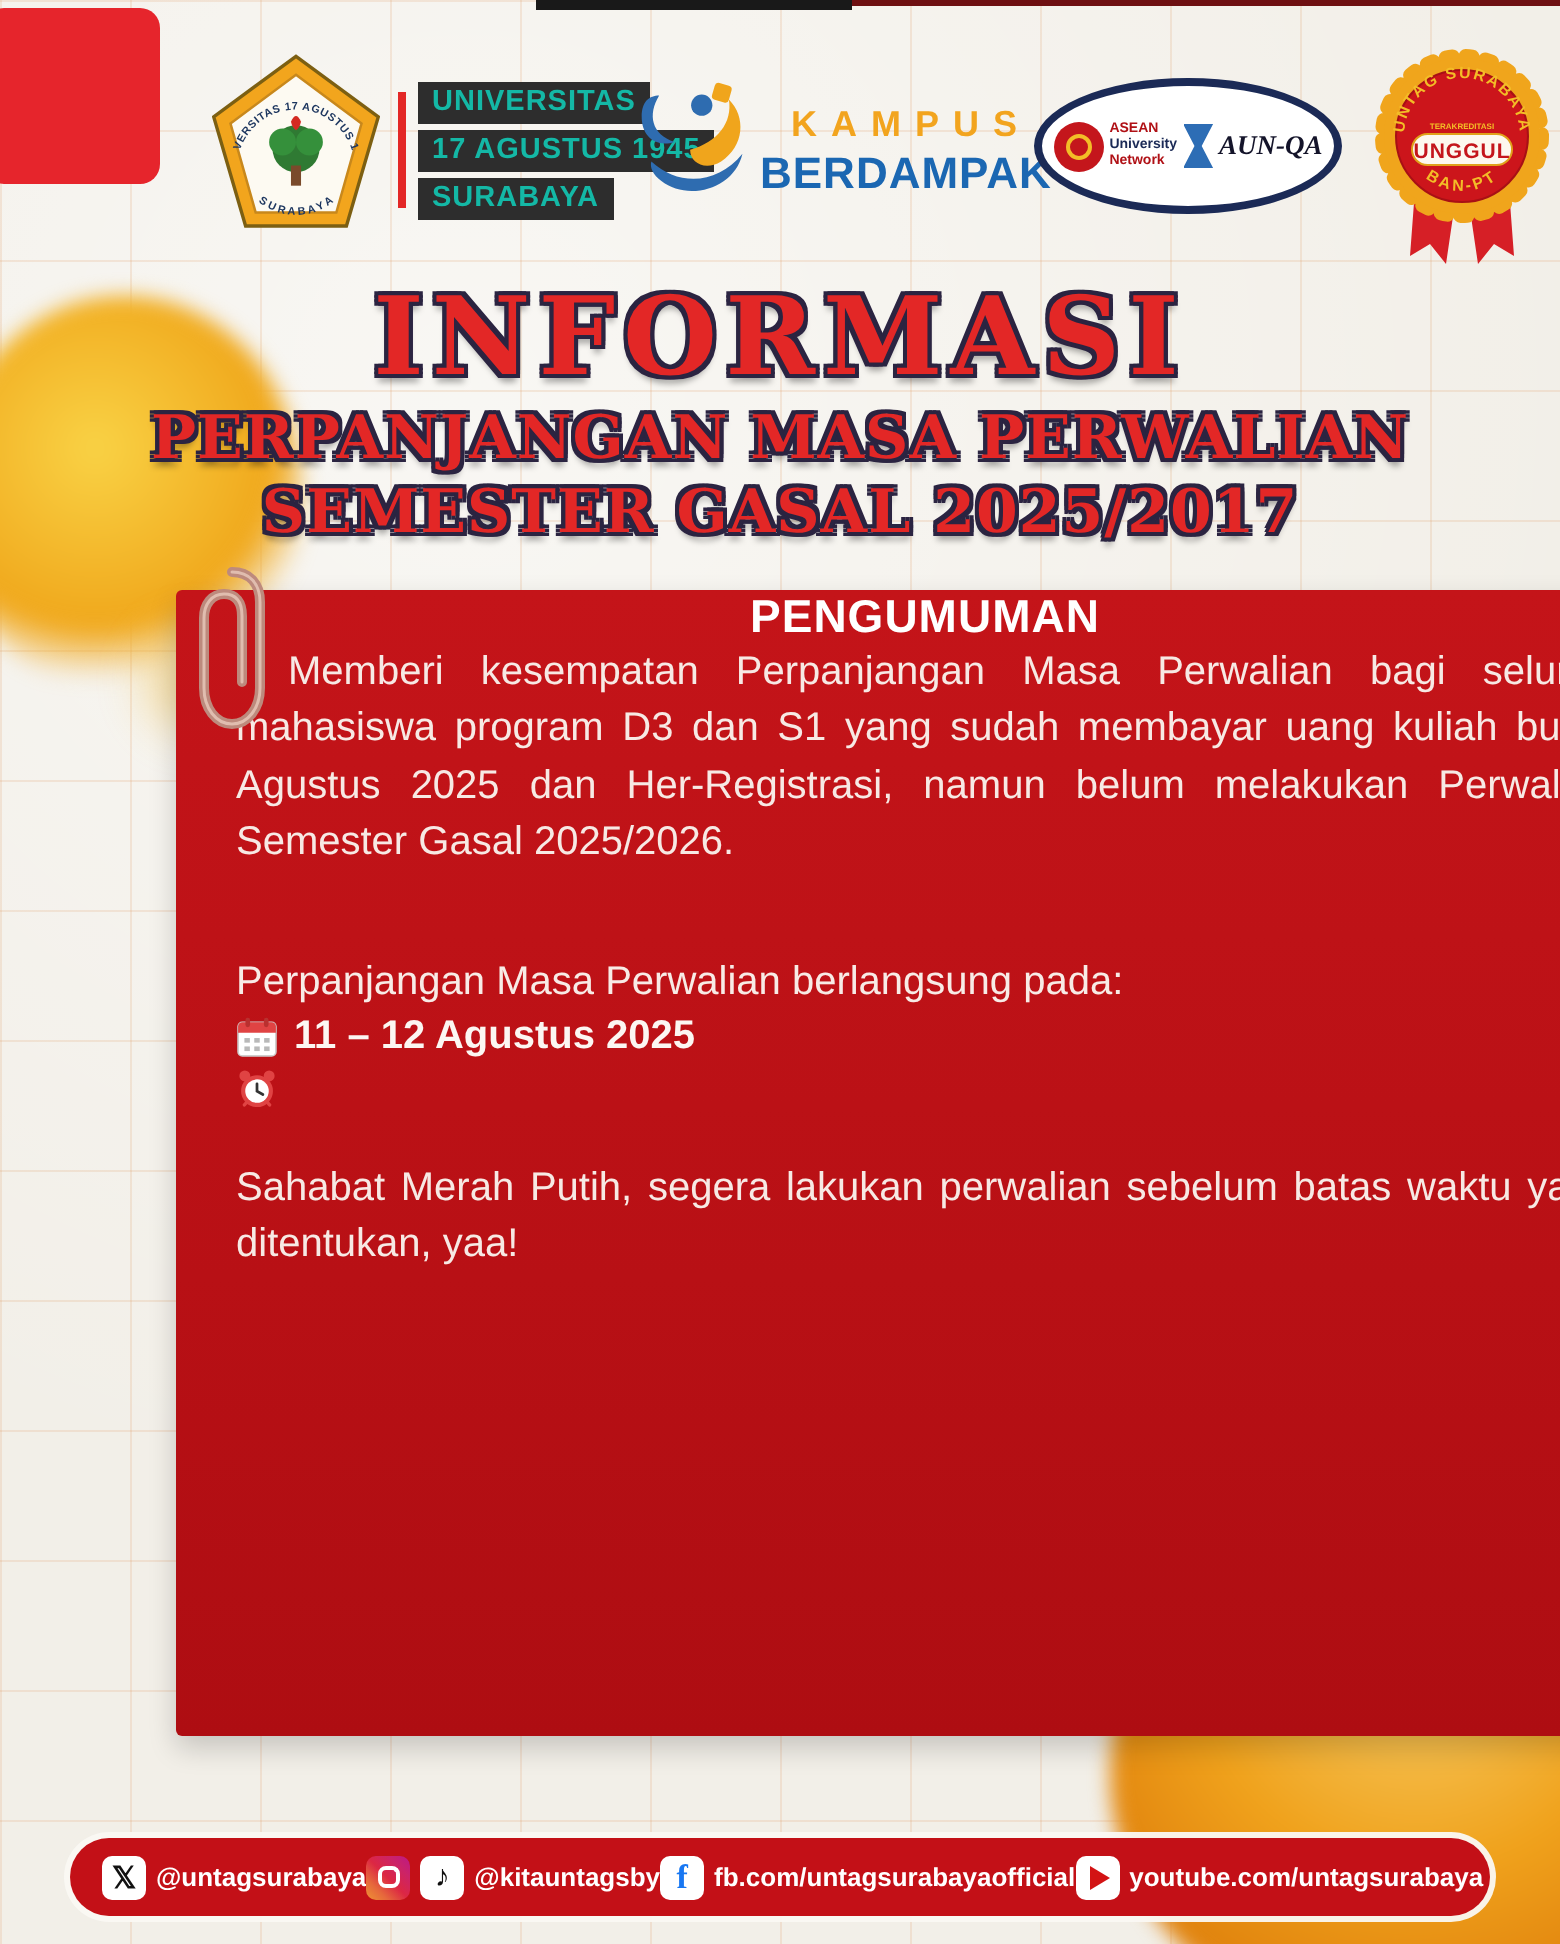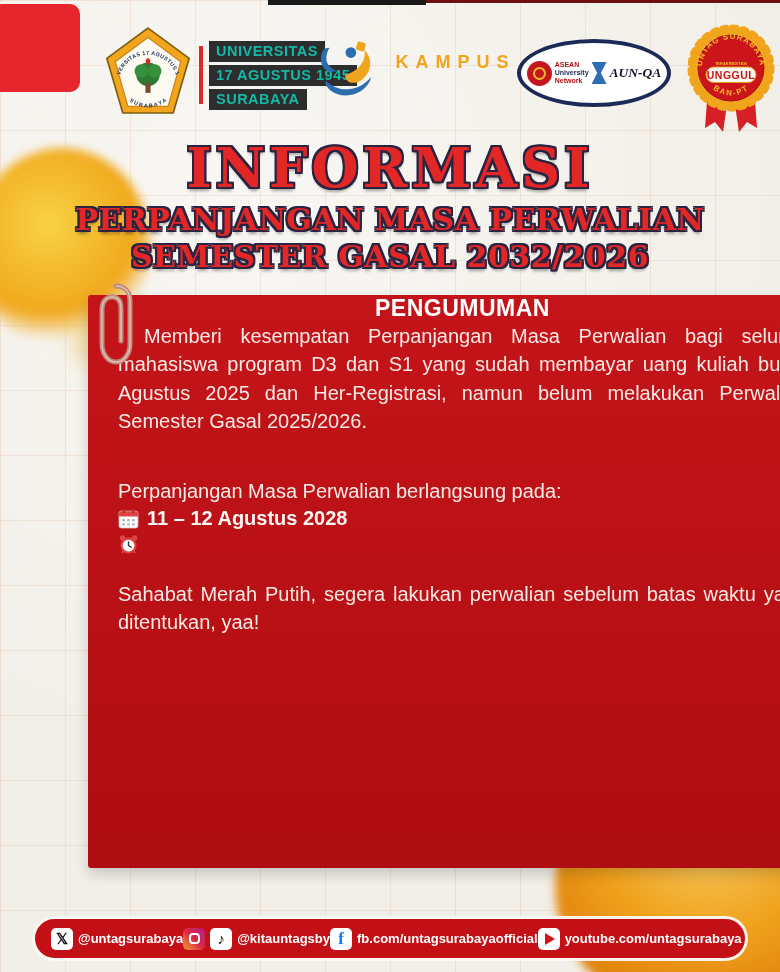--- a/index.html
+++ b/index.html
@@ -132,20 +132,21 @@
     <svg width="62" height="62" viewBox="0 0 64 64">
       <path d="M14,8 C8,18 10,28 22,32 C12,35 5,29 5,19 C5,11 9,8 14,8Z" fill="#2e6cb0"></path>
       <path d="M30,36 C44,32 52,22 50,10 C59,19 58,34 46,42 C38,47 30,43 30,36Z" fill="#f0a51c"></path>
       <path d="M10,42 C24,55 44,54 57,38 C53,56 29,63 15,52 C11,49 9,45 10,42Z" fill="#2e6cb0"></path>
       <circle cx="36" cy="13" r="5.5" fill="#2e6cb0"></circle>
       <rect x="42" y="2" width="9" height="9" rx="2" fill="#f0a51c" transform="rotate(16 46 6)"></rect>
     </svg>
   </div>
   <div class="kb-text">
     <div class="kb-word1">KAMPUS</div>
+    <div class="kb-word2">BERDAMPAK</div>
   </div>
 
   <div class="aun-oval">
     <div class="aun-emblem">
         <div class="aun-emblem-inner"></div>
       </div>
     <div class="aun-org">
       <div class="l1">ASEAN</div>
       <div class="l2">University</div>
       <div class="l3">Network</div>
@@ -173,21 +174,21 @@
       <text x="45" y="59" font-size="10.5" font-weight="bold" fill="#c4161c" text-anchor="middle" letter-spacing="0.5">UNGGUL</text>
       <text font-size="8" font-weight="bold" fill="#f3bd27" letter-spacing="1.5">
         <textPath href="#bBot" startOffset="50%" text-anchor="middle">BAN-PT</textPath>
       </text>
     </svg>
   </div>
 
   <div class="title-block">
     <div class="title-1 outline-red">INFORMASI</div>
     <div class="title-2 outline-red">PERPANJANGAN MASA PERWALIAN</div>
-    <div class="title-3 outline-red">SEMESTER GASAL 2032/2026</div>
+    <div class="title-3 outline-red">SEMESTER GASAL 2025/2017</div>
   </div>
 
   <div class="paperclip">
     <svg width="48" height="92" viewBox="0 0 48 92">
       <path d="M24,7 C33,7 38,13 38,22 L38,65 C38,75 32,83 24,83 C16,83 10,75 10,65 L10,30 C10,23 14,18 20,18 C26,18 29,22 29,29 L29,62" fill="none" stroke="#bd8a7d" stroke-width="5" stroke-linecap="round"></path>
       <path d="M24,7 C33,7 38,13 38,22 L38,65 C38,75 32,83 24,83 C16,83 10,75 10,65 L10,30 C10,23 14,18 20,18 C26,18 29,22 29,29 L29,62" fill="none" stroke="#e9c9bc" stroke-width="1.5" stroke-linecap="round" opacity="0.8"></path>
     </svg>
   </div>
 
   <div class="card">
@@ -202,21 +203,21 @@
         <rect x="13.3" y="0.8" width="2.2" height="4.5" rx="1.1" fill="#b9302f"></rect>
         <g fill="#b9b9b9">
           <rect x="4" y="10.5" width="2.6" height="2.2"></rect>
             <rect x="8.7" y="10.5" width="2.6" height="2.2"></rect>
             <rect x="13.4" y="10.5" width="2.6" height="2.2"></rect>
           <rect x="4" y="14.5" width="2.6" height="2.2"></rect>
             <rect x="8.7" y="14.5" width="2.6" height="2.2"></rect>
             <rect x="13.4" y="14.5" width="2.6" height="2.2"></rect>
         </g>
       </svg>
-      <span>11 – 12 Agustus 2028</span>
+      <span>11 – 12 Agustus 2025</span>
     </div>
     <div class="icon-line">
       <svg width="21" height="21" viewBox="0 0 20 20">
         <circle cx="4.2" cy="3.8" r="2.6" fill="#e04343"></circle>
         <circle cx="15.8" cy="3.8" r="2.6" fill="#e04343"></circle>
         <circle cx="10" cy="11" r="7.6" fill="#e04343"></circle>
         <circle cx="10" cy="11" r="5.6" fill="#fff"></circle>
         <path d="M10,7.5 V11 L12.8,12.6" stroke="#333" stroke-width="1.3" fill="none" stroke-linecap="round"></path>
         <path d="M4,17.6 L5.6,15.8 M16,17.6 L14.4,15.8" stroke="#e04343" stroke-width="1.6" stroke-linecap="round"></path>
       </svg>

